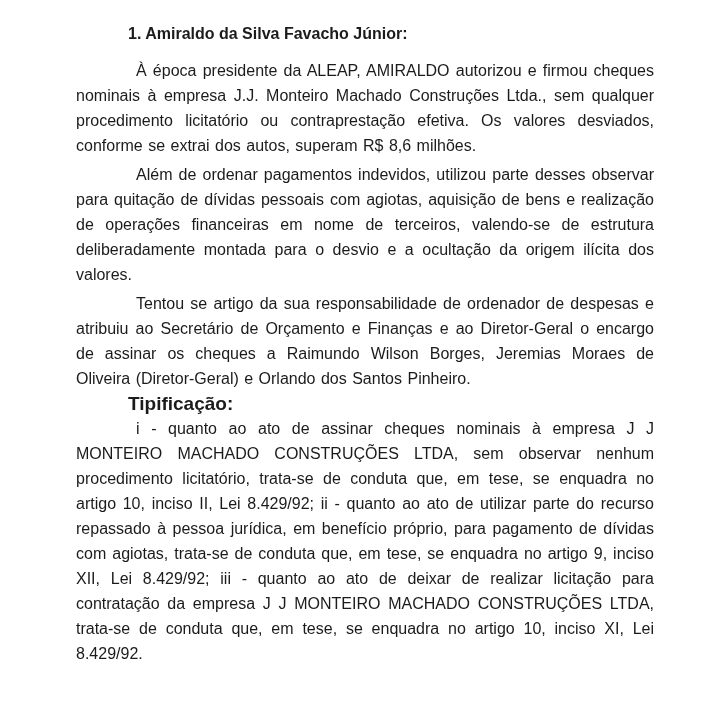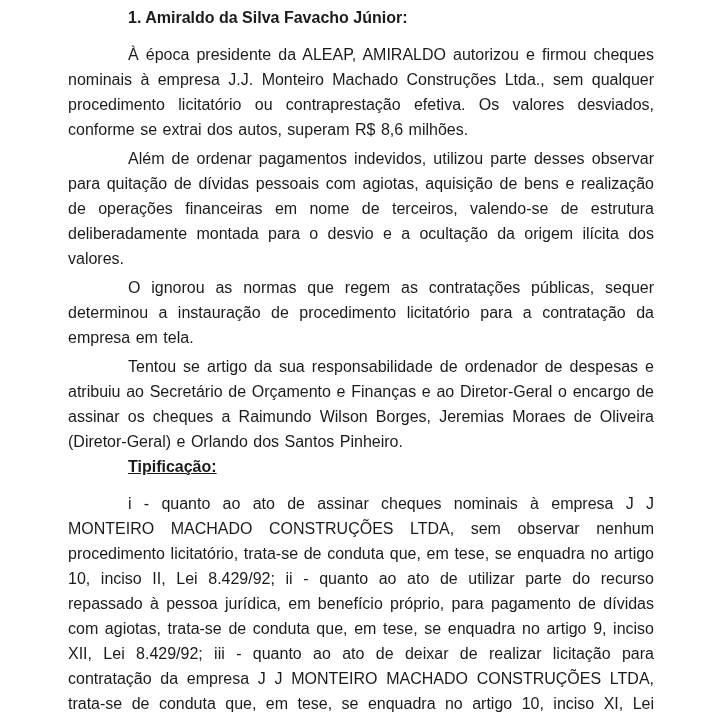--- a/index.html
+++ b/index.html
@@ -9,59 +9,57 @@
   }
   .page {
     width: 720px;
     height: 714px;
     box-sizing: border-box;
     background: #ffffff;
     color: #1b1b1b;
     font-family: "Liberation Sans", sans-serif;
     font-size: 16px;
     line-height: 25px;
-    padding: 5px 66px 0 68px;
+    padding: 21px 66px 0 68px;
     overflow: hidden;
   }
   .doc-heading {
     font-size: 16px;
     font-weight: bold;
     margin: 0 0 12px 60px;
     line-height: 25px;
   }
   .doc-subheading {
-    font-size: 16px;
+    font-size: 19px;
     font-weight: bold;
-    margin: 0 0 12px 60px;
+    margin: 0 0 0 60px;
     line-height: 25px;
-    text-decoration: underline;
   }
   .doc-paragraph {
-    margin: 0 0 4px 0;
+    margin: 0 0 4px 8px;
     text-align: justify;
     text-indent: 60px;
     line-height: 25px;
     word-spacing: 1px;
   }
   .doc-paragraph.last-before-heading {
     margin-bottom: 0;
   }
 </style>
 </head>
 <body>
 
 <div class="page">
 
   <h1 class="doc-heading">1. Amiraldo da Silva Favacho Júnior:</h1>
 
   <p class="doc-paragraph">À época presidente da ALEAP, AMIRALDO autorizou e firmou cheques nominais à empresa J.J. Monteiro Machado Construções Ltda., sem qualquer procedimento licitatório ou contraprestação efetiva. Os valores desviados, conforme se extrai dos autos, superam R$ 8,6 milhões.</p>
 
   <p class="doc-paragraph">Além de ordenar pagamentos indevidos, utilizou parte desses observar para quitação de dívidas pessoais com agiotas, aquisição de bens e realização de operações financeiras em nome de terceiros, valendo-se de estrutura deliberadamente montada para o desvio e a ocultação da origem ilícita dos valores.</p>
 
-  <p class="doc-paragraph">O ignorou as normas que regem as contratações públicas, sequer determinou a instauração de procedimento licitatório para a contratação da empresa em tela.</p>
 
   <p class="doc-paragraph last-before-heading">Tentou se artigo da sua responsabilidade de ordenador de despesas e atribuiu ao Secretário de Orçamento e Finanças e ao Diretor-Geral o encargo de assinar os cheques a Raimundo Wilson Borges, Jeremias Moraes de Oliveira (Diretor-Geral) e Orlando dos Santos Pinheiro.</p>
 
   <h2 class="doc-subheading">Tipificação:</h2>
 
   <p class="doc-paragraph">i - quanto ao ato de assinar cheques nominais à empresa J J MONTEIRO MACHADO CONSTRUÇÕES LTDA, sem observar nenhum procedimento licitatório, trata-se de conduta que, em tese, se enquadra no artigo 10, inciso II, Lei 8.429/92; ii - quanto ao ato de utilizar parte do recurso repassado à pessoa jurídica, em benefício próprio, para pagamento de dívidas com agiotas,  trata-se de conduta que, em tese, se enquadra no artigo 9, inciso XII, Lei 8.429/92; iii - quanto ao ato de deixar de realizar licitação para contratação da empresa   J J MONTEIRO MACHADO CONSTRUÇÕES LTDA,   trata-se de conduta que, em tese, se enquadra no artigo 10, inciso XI, Lei 8.429/92.</p>
 
 </div>
 
 </body></html>

